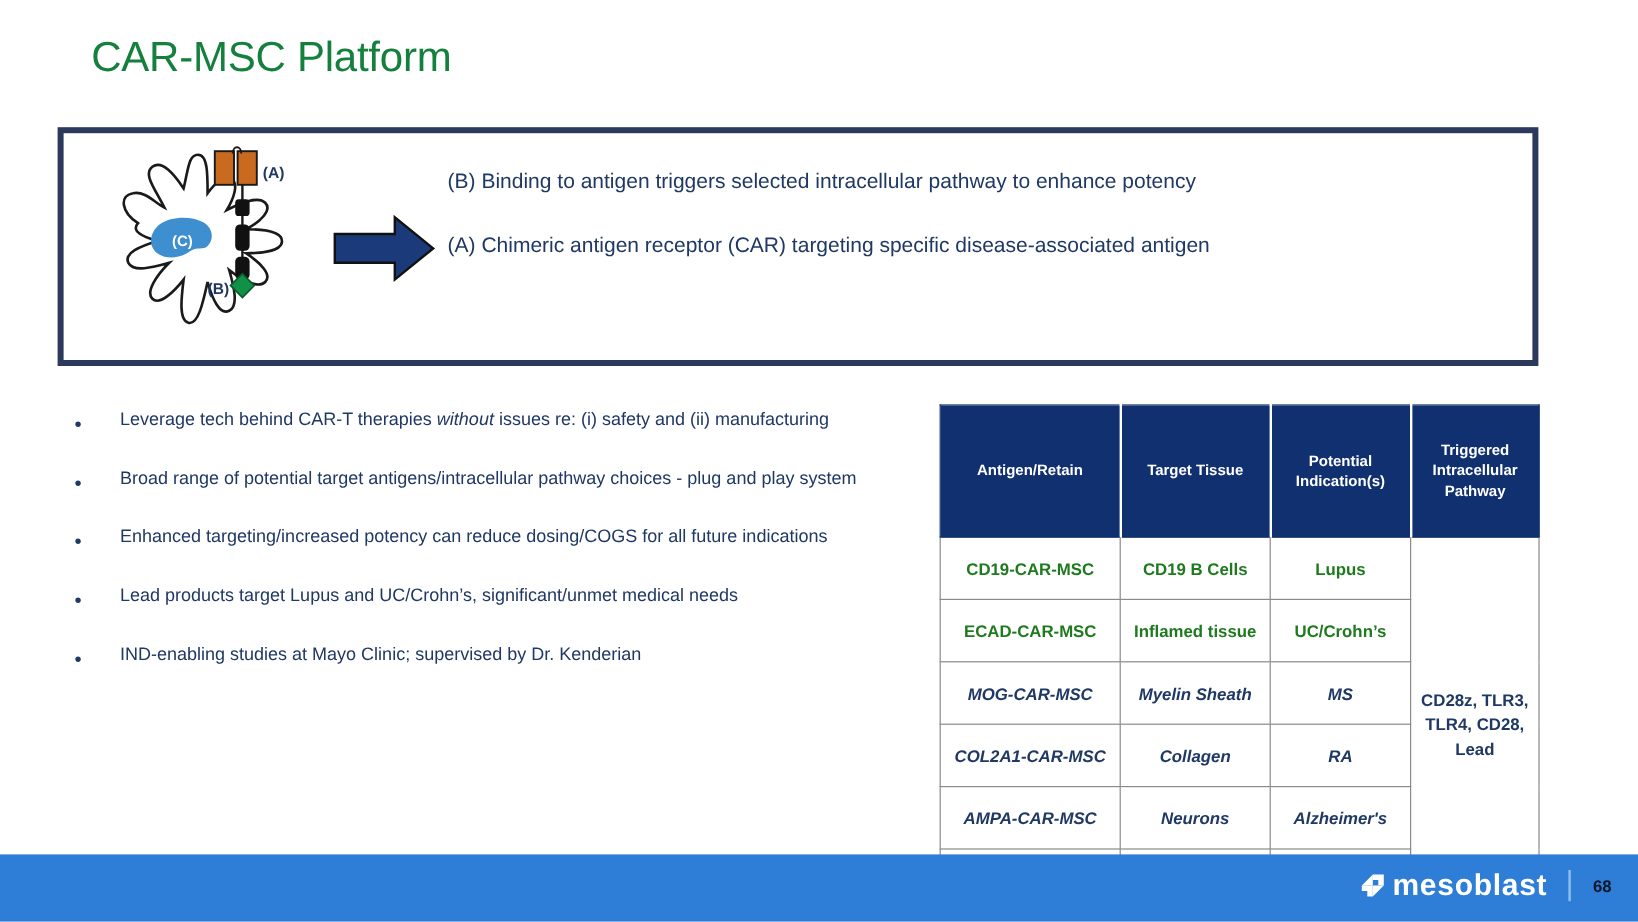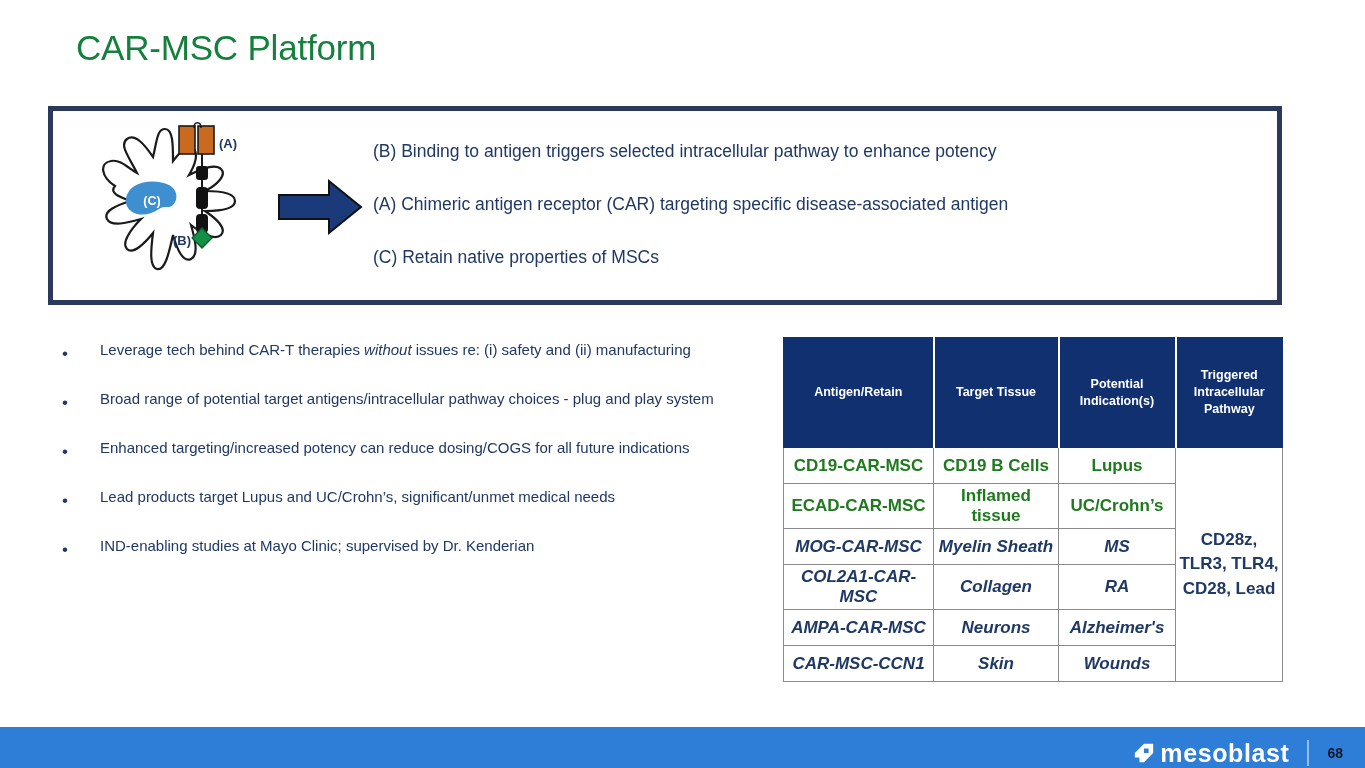--- a/index.html
+++ b/index.html
@@ -120,22 +120,22 @@
     font-size: 12.5px;
     line-height: 1.35;
     height: 110px;
     padding: 4px 3px;
     border-color: #103070;
   }
   table.product-table thead th.col-sep {
     border-left: 2px solid #ffffff;
   }
   table.product-table tbody td {
-    height: 36px;
-    font-size: 17px;
+    height: 52px;
+    font-size: 14px;
     padding: 2px 3px;
   }
   .c-green { color: #1F7A1F; }
   .c-blue  { color: #1F3864; font-style: italic; }
   .pathway-cell {
     font-size: 12.5px;
     line-height: 1.45;
     color: #1F3864;
     vertical-align: middle;
   }
@@ -145,21 +145,21 @@
   col.c2 { width: 125px; }
   col.c3 { width: 117px; }
   col.c4 { width: 107px; }
 
   
   .footer-bar {
     position: absolute;
     left: 0;
     bottom: 0;
     width: 1365px;
-    height: 41px;
+    height: 56px;
     background: #2E7DD7;
   }
   .footer-inner {
     position: absolute;
     right: 22px;
     top: 0;
     height: 52px;
     display: flex;
     align-items: center;
     gap: 0px;
@@ -248,21 +248,20 @@
       <text x="166" y="37" fill="#1F3864" font-family="Liberation Sans, sans-serif" font-size="13" font-weight="bold" text-anchor="start">(A)</text>
       <text x="138" y="134" fill="#1F3864" font-family="Liberation Sans, sans-serif" font-size="13" font-weight="bold" text-anchor="end">(B)</text>
 
       <path fill="#1B3A7A" stroke="#111111" stroke-width="2" d="M 226,84 L 276,84 L 276,70 L 308,96 L 276,122 L 276,108 L 226,108 Z"></path>
     </svg>
   </div>
 
   <div class="panel-text">
     <div class="panel-line">(B) Binding to antigen triggers selected intracellular pathway to enhance potency</div>
     <div class="panel-line">(A) Chimeric antigen receptor (CAR) targeting specific disease-associated antigen</div>
-    <div class="panel-line">(C) Retain native properties of MSCs</div>
   </div>
 </div>
 
 <div class="bullets">
 
   <div class="bullet-row">
     <div class="bullet-dot">•</div>
     <div class="bullet-text"><span>Leverage tech behind CAR-T therapies </span><i>without</i><span> issues re: (i) safety and (ii) manufacturing</span></div>
   </div>
 

